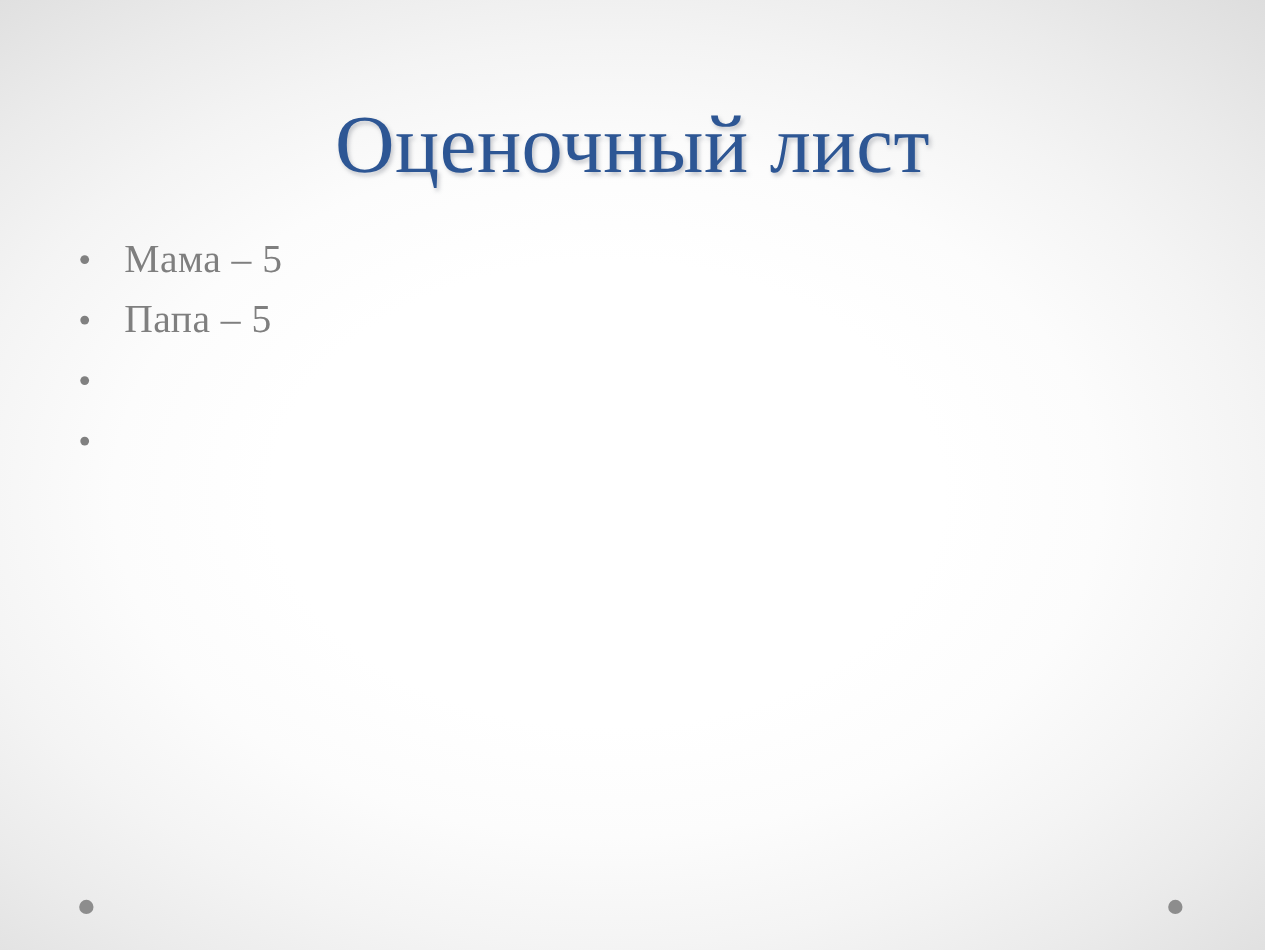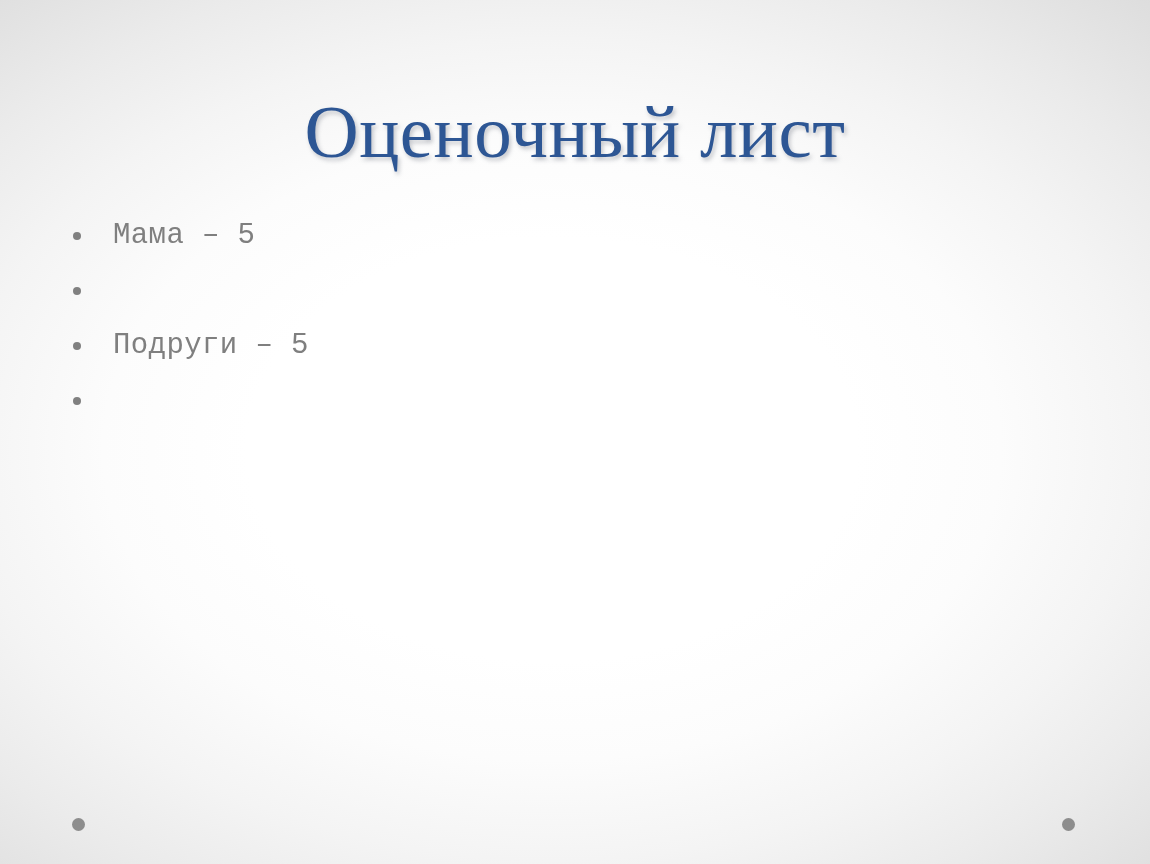--- a/index.html
+++ b/index.html
@@ -73,22 +73,22 @@
     padding: 0;
   }
 
   .bullet-item {
     position: relative;
     display: block;
     padding-left: 51px;
     margin: 0;
     height: 55px;
     line-height: 55px;
-    font-family: Liberation Mono, monospace;
-    font-size: 29px;
+    font-family: Liberation Serif, serif;
+    font-size: 36px;
     font-weight: 300;
     letter-spacing: 0.4px;
     color: #7f7f7f;
     white-space: nowrap;
   }
 
   .bullet-marker {
     position: absolute;
     left: 11px;
     top: 50%;
@@ -129,26 +129,26 @@
   <div class="body-block">
     <ul class="bullet-list">
 
       <li class="bullet-item">
         <span class="bullet-marker"></span>
         <span class="bullet-text">Мама – 5</span>
       </li>
 
       <li class="bullet-item">
         <span class="bullet-marker"></span>
+        <span class="bullet-text">Папа – 5</span>
       </li>
 
 
       <li class="bullet-item">
         <span class="bullet-marker"></span>
-        <span class="bullet-text">Подруги – 5</span>
       </li>
 
       <li class="bullet-item">
         <span class="bullet-marker"></span>
       </li>
 
     </ul>
   </div>
 
   <div class="footer-dot left"></div>

